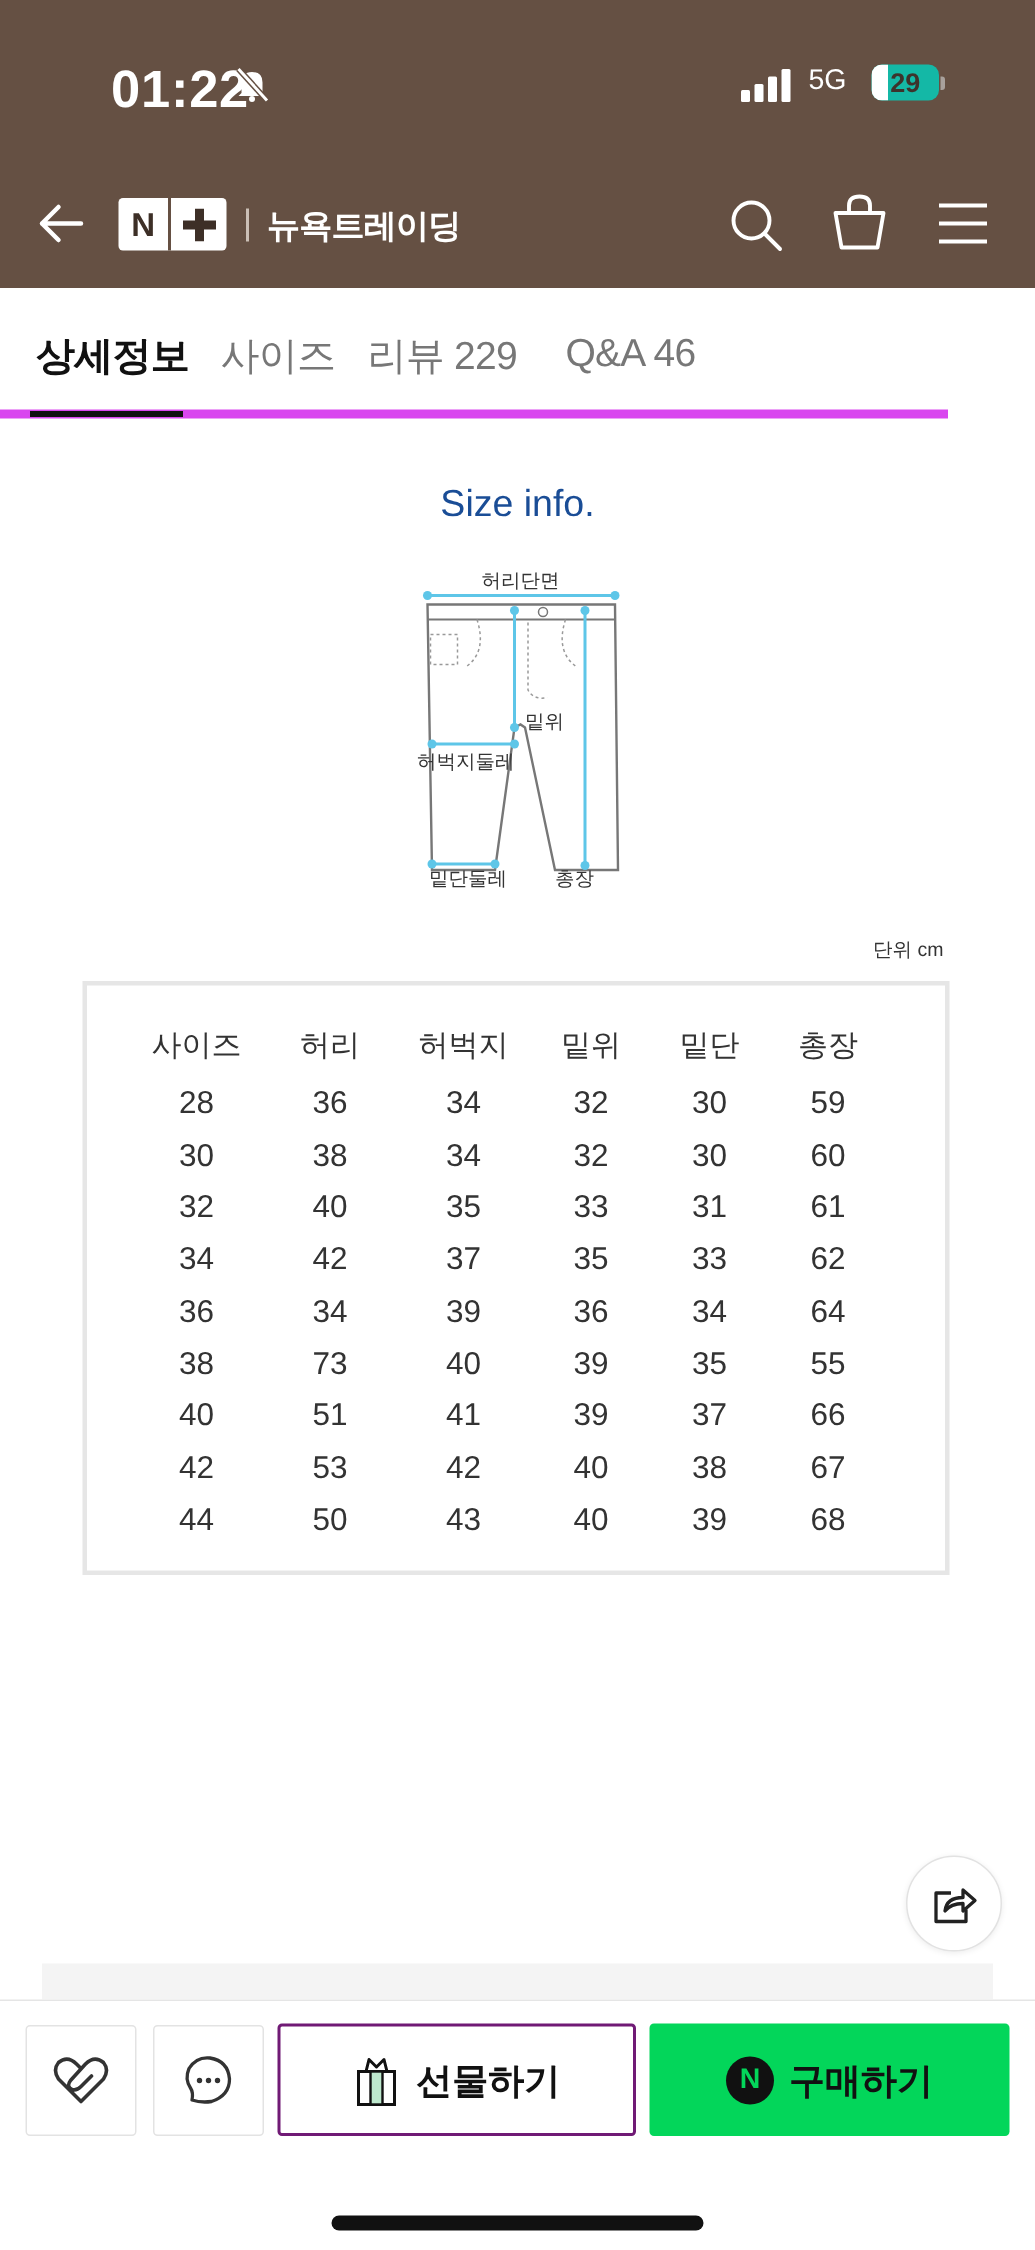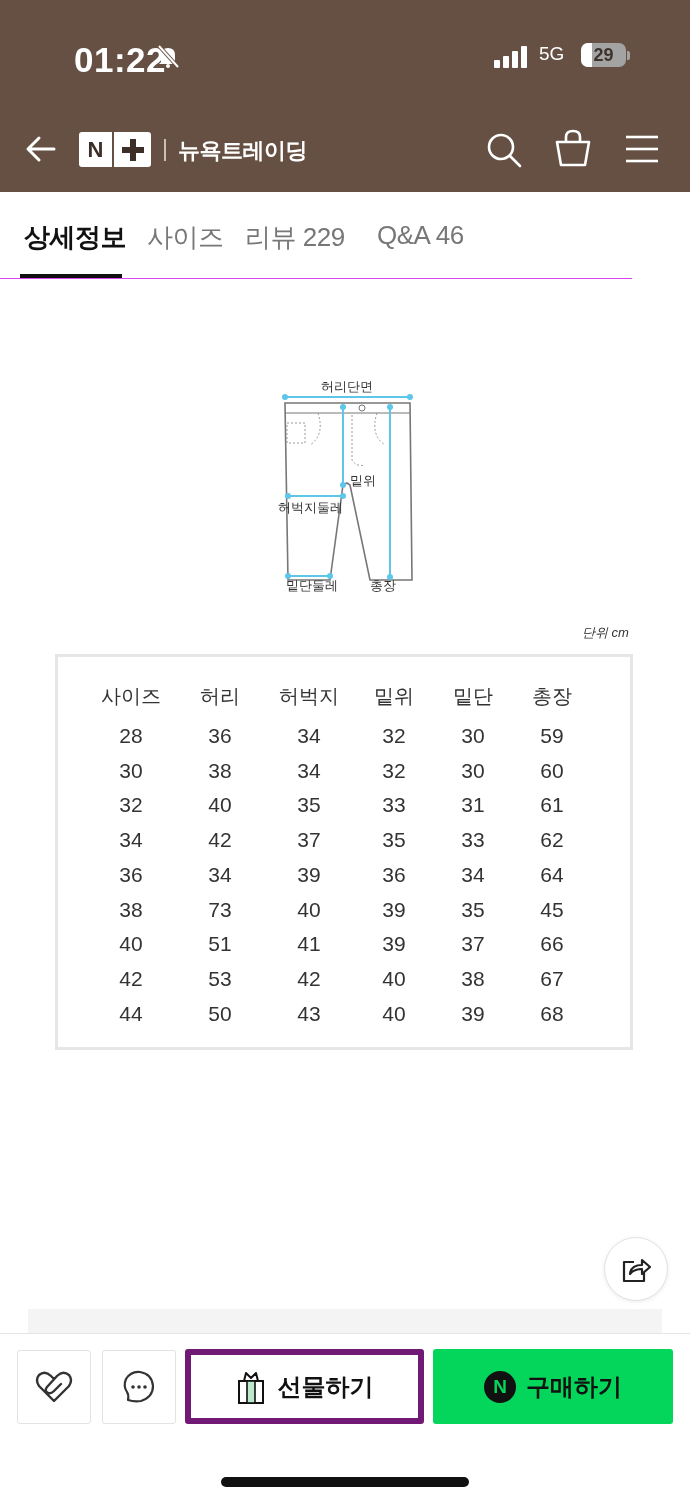--- a/index.html
+++ b/index.html
@@ -5,59 +5,59 @@
     * { box-sizing: border-box; margin: 0; padding: 0; }
     html, body { width: 690px; height: 1500px; overflow: hidden; background: #ffffff; font-family: "Liberation Sans", "DejaVu Sans", sans-serif; }
     .page { position: relative; width: 690px; height: 1500px; }
 
     
     .header { position: absolute; left: 0; top: 0; width: 690px; height: 192px; background: #655043; color: #fff; }
     .status-time { position: absolute; left: 74px; top: 40px; font-size: 35px; font-weight: 700; letter-spacing: 0.5px; }
     .bell-icon { position: absolute; left: 155px; top: 43px; width: 26px; height: 26px; }
     .signal-icon { position: absolute; left: 494px; top: 46px; width: 36px; height: 22px; }
     .net-label { position: absolute; left: 539px; top: 43px; font-size: 19px; }
-    .battery { position: absolute; left: 581px; top: 43px; width: 45px; height: 24px; border-radius: 7px; background: #a3a3a3; overflow: hidden; }
+    .battery { position: absolute; left: 581px; top: 43px; width: 45px; height: 24px; border-radius: 7px; background: #14b8a6; overflow: hidden; }
     .battery .fill { position: absolute; left: 0; top: 0; width: 11px; height: 24px; background: #fff; }
     .battery .num { position: absolute; left: 0; top: 2px; width: 45px; text-align: center; font-size: 18px; font-weight: 700; color: #3d332c; }
     .battery-tip { position: absolute; left: 627px; top: 51px; width: 3px; height: 9px; background: #a8a19c; border-radius: 0 2px 2px 0; }
 
     .back-icon { position: absolute; left: 24px; top: 132px; width: 34px; height: 34px; }
     .logo-box { position: absolute; left: 79px; top: 132px; width: 72px; height: 35px; background: #fff; border-radius: 3px; display: flex; }
     .logo-n { width: 35px; height: 35px; display: flex; align-items: center; justify-content: center; color: #3d2f27; font-size: 22px; font-weight: 900; border-right: 2px solid #655043; }
     .logo-plus { flex: 1; display: flex; align-items: center; justify-content: center; }
     .logo-sep { position: absolute; left: 164px; top: 139px; width: 2px; height: 22px; background: #cbbfb6; }
     .store-name { position: absolute; left: 178px; top: 136px; font-size: 22px; font-weight: 700; letter-spacing: -0.5px; }
     .search-icon { position: absolute; left: 486px; top: 132px; width: 36px; height: 36px; }
     .bag-icon { position: absolute; left: 554px; top: 128px; width: 38px; height: 40px; }
     .menu-icon { position: absolute; left: 624px; top: 134px; width: 36px; height: 30px; }
 
     
-    .tabs { position: absolute; left: 0; top: 192px; width: 632px; height: 87px; border-bottom: 1px solid #d946ef; }
+    .tabs { position: absolute; left: 0; top: 192px; width: 632px; height: 87px; border-bottom: 6px solid #d946ef; }
     .tab { position: absolute; top: 28px; font-size: 26px; color: #777; letter-spacing: -0.5px; white-space: nowrap; }
     .tab.active { color: #111; font-weight: 700; }
     .tab-underline { position: absolute; left: 20px; top: 82px; width: 102px; height: 4px; background: #111; }
 
     
     .size-title { position: absolute; left: 0; top: 322px; width: 690px; text-align: center; font-size: 25px; color: #1a4d96; }
     .diagram { position: absolute; left: 270px; top: 375px; width: 155px; height: 225px; }
-    .unit-label { position: absolute; left: 582px; top: 624px; font-size: 13px; color: #333; font-style: italic; }
+    .unit-label { position: absolute; left: 582px; top: 624px; font-size: 13px; color: #333; }
 
     .size-table { position: absolute; left: 55px; top: 654px; width: 578px; height: 396px; border: 3px solid #e6e6e6; background: #fff; }
     .tbl-row { position: absolute; left: 0; width: 572px; height: 34px; }
     .cell { position: absolute; top: 0; width: 90px; margin-left: -45px; text-align: center; font-size: 21px; color: #333; }
     .hdr .cell { font-size: 20px; color: #333; }
 
     
     .coupon { position: absolute; left: 133px; top: 1236px; width: 423px; height: 75px; background: #655043; border-radius: 38px; box-shadow: 0 3px 8px rgba(0,0,0,0.18); color: #fff; font-size: 23px; display: flex; align-items: center; padding-left: 35px; white-space: nowrap; }
     .coupon b { font-weight: 700; margin-right: 6px; }
     .share-btn { position: absolute; left: 604px; top: 1237px; width: 64px; height: 64px; border-radius: 50%; background: #fff; border: 1px solid #e2e2e2; box-shadow: 0 1px 4px rgba(0,0,0,0.08); display: flex; align-items: center; justify-content: center; }
     .gray-strip { position: absolute; left: 28px; top: 1309px; width: 634px; height: 24px; background: #f4f4f4; }
     .bottom-bar { position: absolute; left: 0; top: 1333px; width: 690px; height: 167px; background: #fff; border-top: 1px solid #e5e5e5; }
     .sq-btn { position: absolute; top: 1350px; width: 74px; height: 74px; border: 1px solid #e3e3e3; border-radius: 3px; background: #fff; display: flex; align-items: center; justify-content: center; }
-    .gift-btn { position: absolute; left: 185px; top: 1349px; width: 239px; height: 75px; border: 6px solid #701a75; border-radius: 3px; background: #fff; display: flex; align-items: center; justify-content: center; gap: 12px; font-size: 24px; font-weight: 700; color: #111; }
+    .gift-btn { position: absolute; left: 185px; top: 1349px; width: 239px; height: 75px; border: 2px solid #701a75; border-radius: 3px; background: #fff; display: flex; align-items: center; justify-content: center; gap: 12px; font-size: 24px; font-weight: 700; color: #111; }
     .buy-btn { position: absolute; left: 433px; top: 1349px; width: 240px; height: 75px; border-radius: 3px; background: #03d65a; display: flex; align-items: center; justify-content: center; gap: 10px; font-size: 24px; font-weight: 700; color: #111; }
     .n-circle { width: 32px; height: 32px; border-radius: 50%; background: #111; color: #03d65a; display: flex; align-items: center; justify-content: center; font-size: 19px; font-weight: 900; }
     .home-indicator { position: absolute; left: 221px; top: 1477px; width: 248px; height: 10px; border-radius: 5px; background: #111; }
   </style>
 </head>
 <body>
 
 <div class="page">
 
   <div class="header">
@@ -111,20 +111,21 @@
   </div>
 
   <div class="tabs">
     <span class="tab active" style="left:24px">상세정보</span>
     <span class="tab" style="left:147px">사이즈</span>
     <span class="tab" style="left:245px">리뷰 229</span>
     <span class="tab" style="left:377px">Q&amp;A 46</span>
     <div class="tab-underline"></div>
   </div>
 
+  <div class="size-title">Size info.</div>
 
   <svg class="diagram" viewBox="0 0 155 225" font-family="DejaVu Sans, sans-serif">
 
     <path d="M15 28 L140 28 L142 205 L100 205 L80 110 L77 108 L73 110 L60 205 L18 205 Z" fill="#fff" stroke="#777" stroke-width="1.6"></path>
     <line x1="15" y1="38" x2="140" y2="38" stroke="#777" stroke-width="1.2"></line>
     <rect x="17" y="48" width="18" height="20" fill="none" stroke="#999" stroke-dasharray="2,2"></rect>
     <path d="M48 38 Q55 60 40 70" fill="none" stroke="#999" stroke-dasharray="2,2"></path>
     <path d="M107 38 Q100 60 115 70" fill="none" stroke="#999" stroke-dasharray="2,2"></path>
     <circle cx="92" cy="33" r="3" fill="none" stroke="#777"></circle>
     <path d="M82 40 L82 85 Q86 92 95 90" fill="none" stroke="#999" stroke-dasharray="2,2"></path>
@@ -203,21 +204,21 @@
           <span class="cell" style="left: 336px;">36</span>
           <span class="cell" style="left: 415px;">34</span>
           <span class="cell" style="left: 494px;">64</span>
         </div>
         <div class="tbl-row" style="top: 240.5px;">
           <span class="cell" style="left: 73px;">38</span>
           <span class="cell" style="left: 162px;">73</span>
           <span class="cell" style="left: 251px;">40</span>
           <span class="cell" style="left: 336px;">39</span>
           <span class="cell" style="left: 415px;">35</span>
-          <span class="cell" style="left: 494px;">45</span>
+          <span class="cell" style="left: 494px;">55</span>
         </div>
         <div class="tbl-row" style="top: 275.2px;">
           <span class="cell" style="left: 73px;">40</span>
           <span class="cell" style="left: 162px;">51</span>
           <span class="cell" style="left: 251px;">41</span>
           <span class="cell" style="left: 336px;">39</span>
           <span class="cell" style="left: 415px;">37</span>
           <span class="cell" style="left: 494px;">66</span>
         </div>
         <div class="tbl-row" style="top: 309.9px;">

